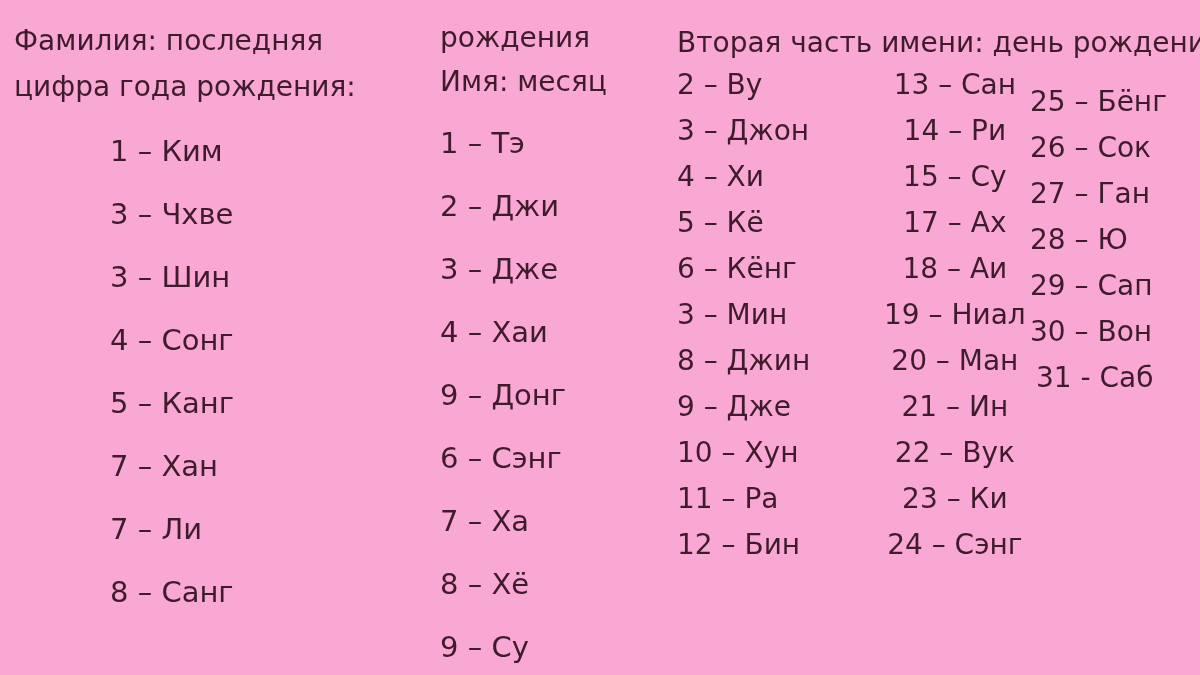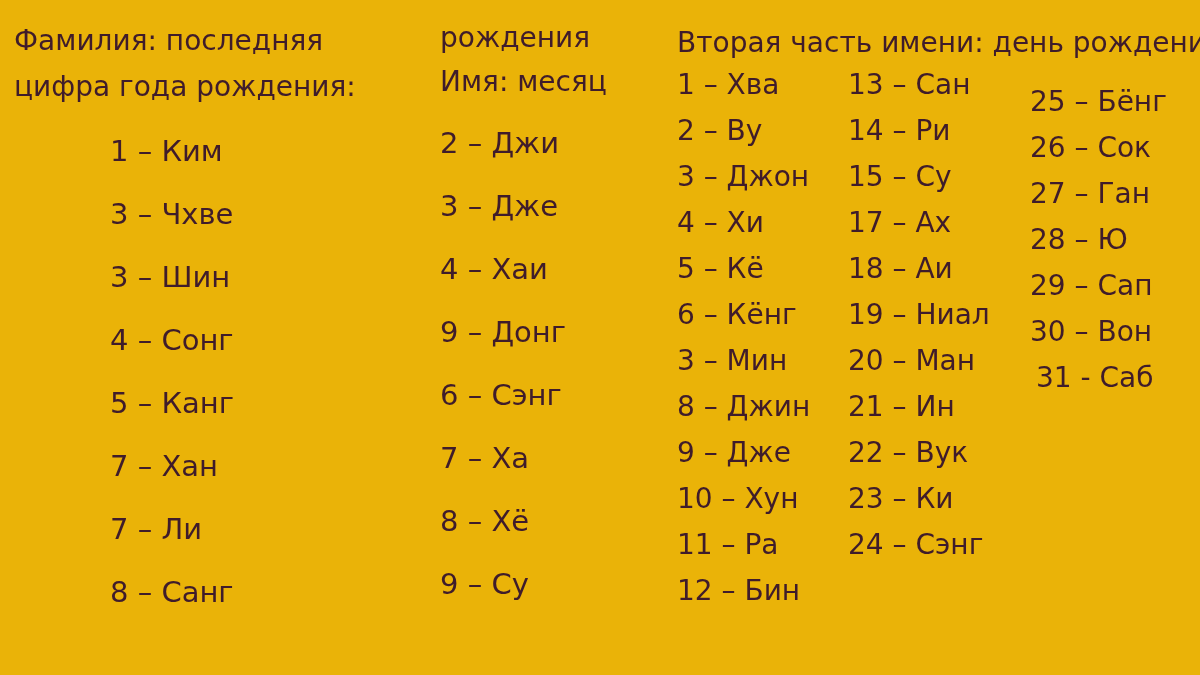--- a/index.html
+++ b/index.html
@@ -19,28 +19,28 @@
 
   .list1 { position: absolute; left: 110px; top: 120px; font-size: 29px; }
   .list1 .item { height: 63px; line-height: 63px; white-space: nowrap; }
 
   .list2 { position: absolute; left: 440px; top: 112px; font-size: 29px; }
   .list2 .item { height: 63px; line-height: 63px; white-space: nowrap; }
 
   .sub { position: absolute; top: 62px; font-size: 28px; }
   .sub .item { height: 46px; line-height: 46px; white-space: nowrap; }
   .sub1 { left: 677px; }
-  .sub2 { left: 848px; }
+  .sub2 { left: 884px; text-align: center; }
   .sub3 { left: 1030px; margin-top: 17px; }
   .sub3 .item-31 { padding-left: 6px; }
 </style>
 </head>
 <body>
 
-<div class="stage" style="background: #eab308; color: rgb(63, 28, 43);">
+<div class="stage" style="background: #f9a8d4; color: rgb(63, 28, 43);">
 
   <div class="hdr hdr1">
     <div>Фамилия: последняя</div>
     <div>цифра года рождения:</div>
   </div>
   <div class="list1">
     <div class="item">1 – Ким</div>
     <div class="item">3 – Чхве</div>
     <div class="item">3 – Шин</div>
     <div class="item">4 – Сонг</div>
@@ -48,34 +48,34 @@
     <div class="item">7 – Хан</div>
     <div class="item">7 – Ли</div>
     <div class="item">8 – Санг</div>
   </div>
 
   <div class="hdr hdr2">
     <div>рождения</div>
     <div>Имя: месяц</div>
   </div>
   <div class="list2">
+    <div class="item">1 – Тэ</div>
     <div class="item">2 – Джи</div>
     <div class="item">3 – Дже</div>
     <div class="item">4 – Хаи</div>
     <div class="item">9 – Донг</div>
     <div class="item">6 – Сэнг</div>
     <div class="item">7 – Ха</div>
     <div class="item">8 – Хё</div>
     <div class="item">9 – Су</div>
   </div>
 
   <div class="hdr hdr3">Вторая часть имени: день рождения</div>
 
   <div class="sub sub1">
-    <div class="item">1 – Хва</div>
     <div class="item">2 – Ву</div>
     <div class="item">3 – Джон</div>
     <div class="item">4 – Хи</div>
     <div class="item">5 – Кё</div>
     <div class="item">6 – Кёнг</div>
     <div class="item">3 – Мин</div>
     <div class="item">8 – Джин</div>
     <div class="item">9 – Дже</div>
     <div class="item">10 – Хун</div>
     <div class="item">11 – Ра</div>

